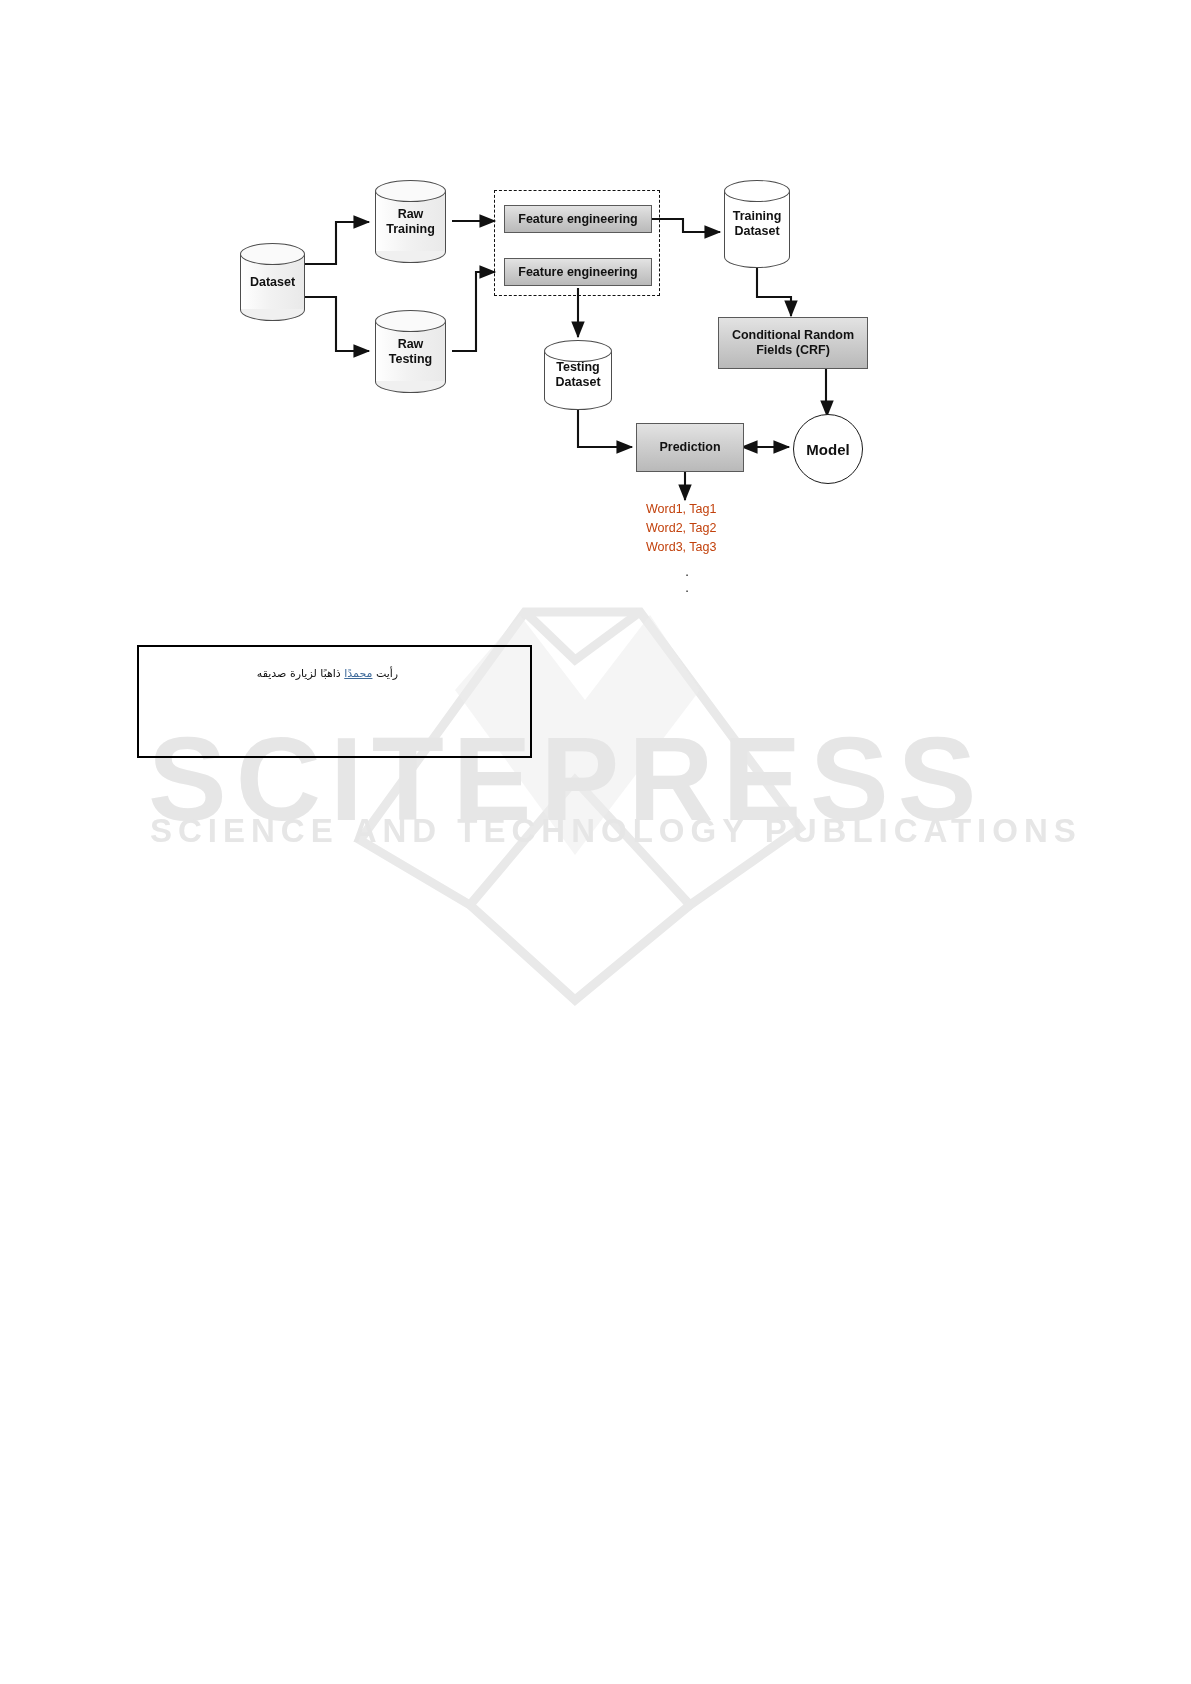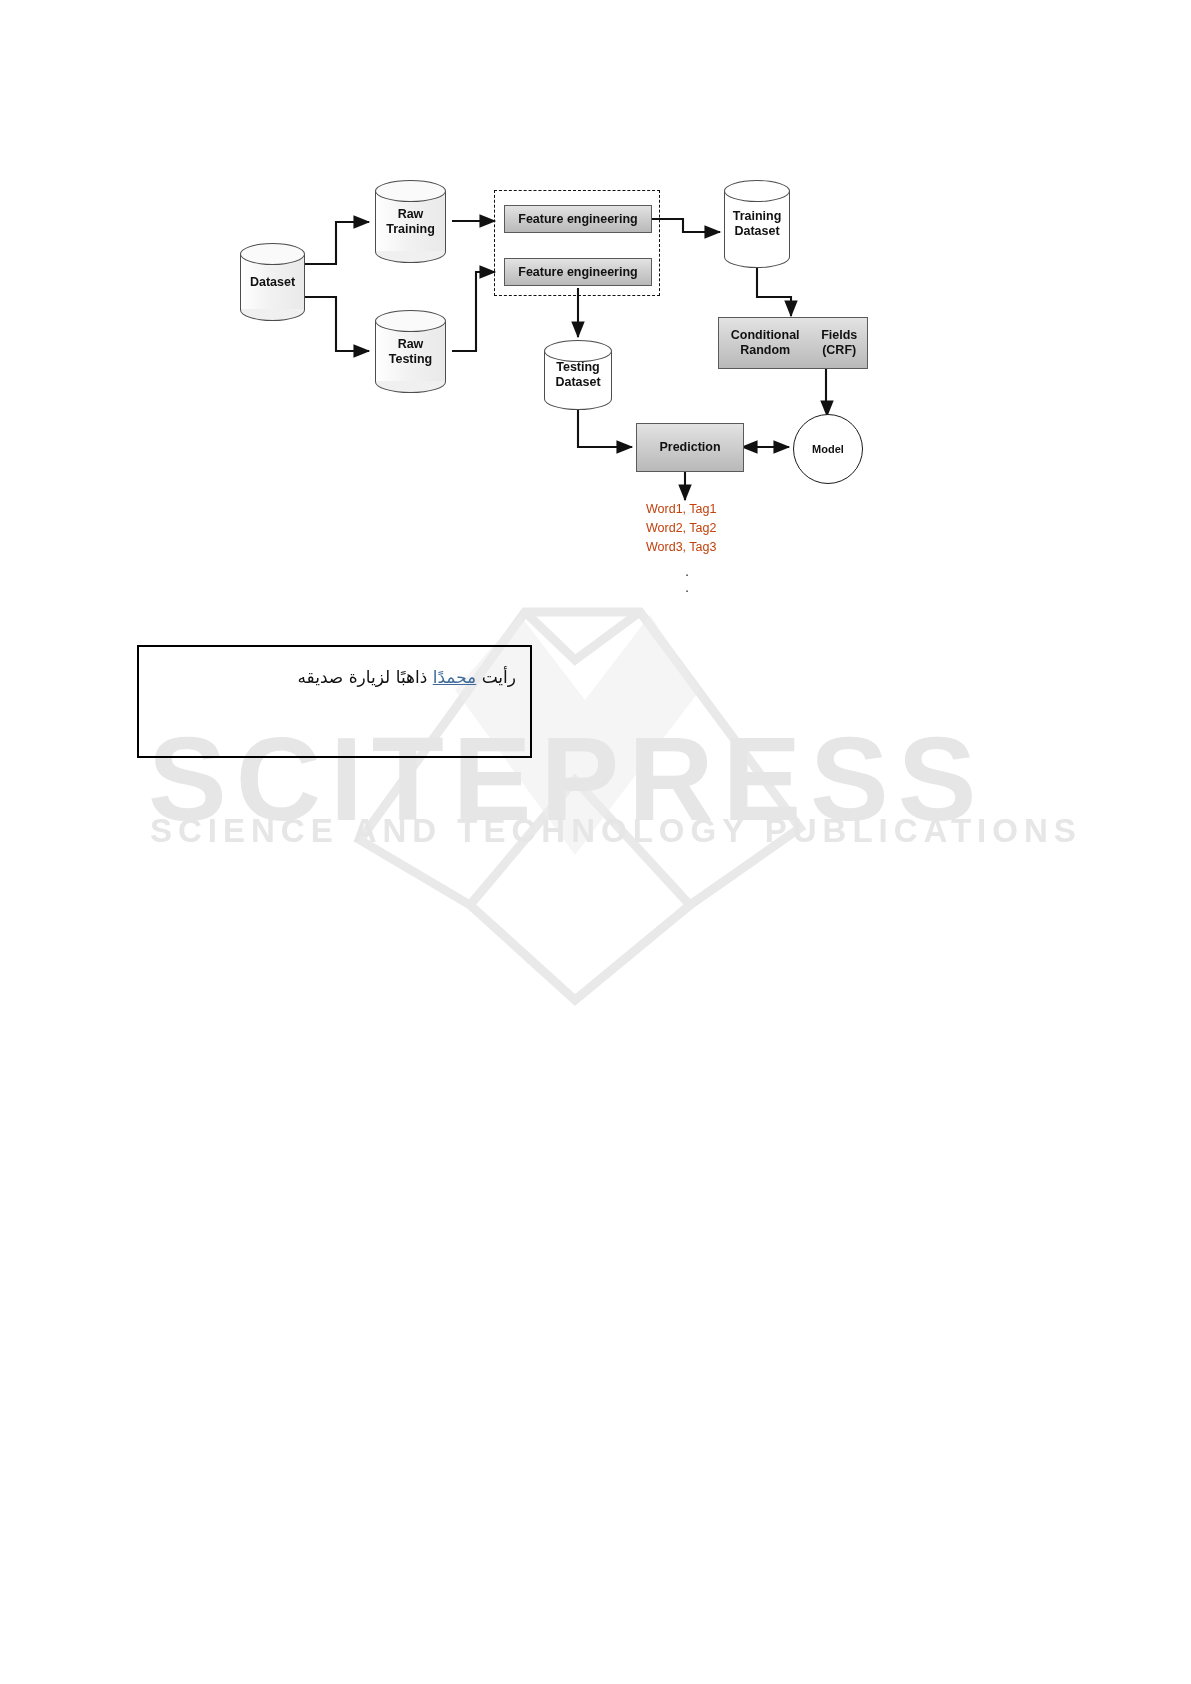--- a/index.html
+++ b/index.html
@@ -38,34 +38,34 @@
 
   .rect{position:absolute;box-sizing:border-box;
         border:1.3px solid #5a5a5a;
         display:flex;align-items:center;justify-content:center;
         text-align:center;font-size:12.5px;font-weight:bold;color:#111;
         line-height:15px;z-index:5;}
   .rect-grey{background:linear-gradient(to bottom,#e3e3e3 0%,#d2d2d2 38%,#b9b9b9 100%);}
 
   .circle{position:absolute;border-radius:50%;border:1.6px solid #1a1a1a;
           background:#ffffff;display:flex;align-items:center;justify-content:center;
-          font-size:11px;font-weight:bold;color:#111;z-index:5;}
+          font-size:15px;font-weight:bold;color:#111;z-index:5;}
 
   .dashbox{position:absolute;box-sizing:border-box;border:1.8px dashed #111;
            background:transparent;z-index:4;}
 
   .outlist{position:absolute;z-index:5;font-size:12.5px;color:#c2410c;line-height:19px;}
   .outlist div{white-space:nowrap;}
   .dots{position:absolute;z-index:5;font-size:13px;color:#111;line-height:19px;text-align:center;}
 
   
   .example-box{position:absolute;box-sizing:border-box;border:2.4px solid #000;
                background:transparent;z-index:6;}
-  .ex-ar{position:absolute;left:0;right:14px;top:20px;text-align:right;
-         direction:rtl;font-family:"DejaVu Sans", sans-serif;font-size:17px;color:#111;}
+  .ex-ar{position:absolute;left:0;right:14px;top:20px;text-align:center;
+         direction:rtl;font-family:"DejaVu Sans", sans-serif;font-size:11px;color:#111;}
   .ex-en{position:absolute;left:6px;right:0;top:62px;text-align:center;
          font-family:"Liberation Serif", serif;font-size:22px;color:#1a1a1a;}
   .hl{color:#44688e;text-decoration:underline;}
   .hl-ar{color:#3e6a9a;text-decoration:underline;}
 </style>
 </head>
 <body>
 
 <div id="page">
 
@@ -167,21 +167,21 @@
     <div class="cyl cyl-white" style="left:544px;top:340px;width:68px;height:70px;">
       <div class="body"></div>
       <div class="top"></div>
       <div class="bot"></div>
       <div class="lbl">
         <div>Testing</div>
         <div>Dataset</div>
       </div>
     </div>
 
-    <div class="rect rect-grey" style="left:718px;top:317px;width:150px;height:52px;flex-direction:row;">
+    <div class="rect rect-grey" style="left:718px;top:317px;width:150px;height:52px;flex-direction:column;">
       <div>Conditional Random</div>
       <div>Fields (CRF)</div>
     </div>
 
     <div class="circle" style="left:793px;top:414px;width:68px;height:68px;">Model</div>
 
     <div class="rect rect-grey" style="left:636px;top:423px;width:108px;height:49px;">Prediction</div>
 
     <div class="outlist" style="left:646px;top:500px;">
       <div>Word1, Tag1</div>

